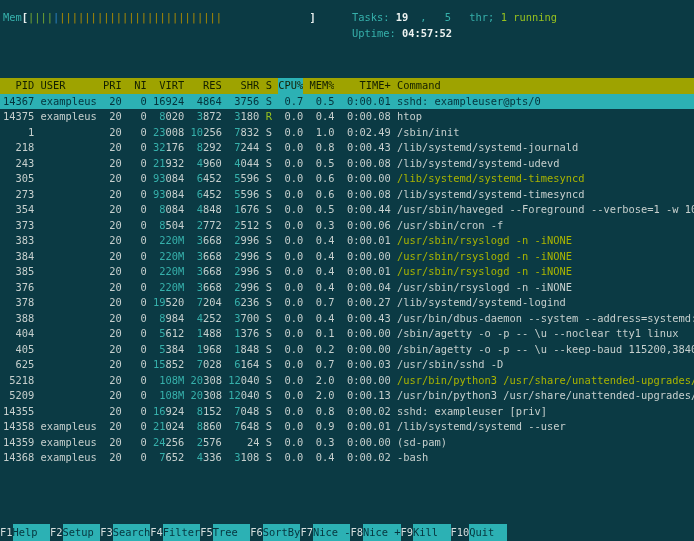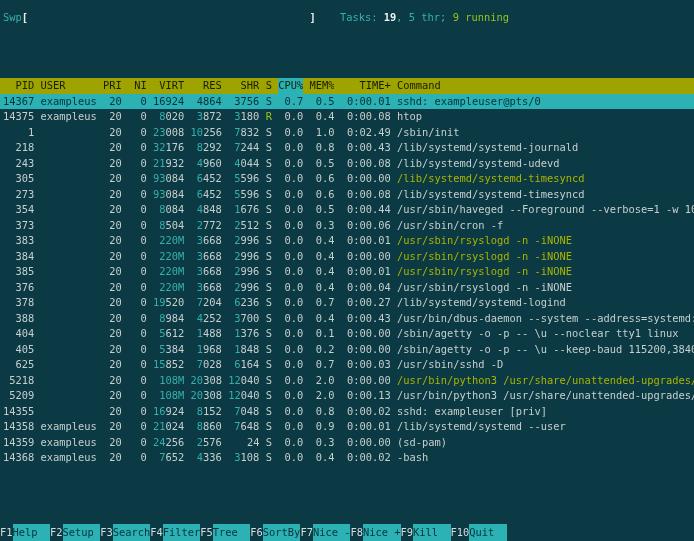--- a/index.html
+++ b/index.html
@@ -27,34 +27,35 @@
   .cell.r { text-align:right; }
   .cell.cmd { margin-right:0; }
   .row.selected { background:#2cb1b4; }
   .row.selected span { color:#04333c !important; }
   .mem-hi { color:#36b0ab; }
   .state-running { color:#97c11f; }
   .cmd-thread { color:#a9b400; }
   #fkeys { position:absolute; top:524px; left:0; right:0; height:17px; line-height:17px; white-space:pre; overflow:hidden; }
   .fk-key { color:#d6dedd; }
   .fk-label { background:#2cb1b4; color:#06353e; display:inline-block; line-height:17px; white-space:pre; }
-  .c-cyan { color:#36b0ab; }
+  .c-cyan { color:#36b0ab;margin-left:12px; }
   .c-bold { color:#edf2f0; font-weight:bold; }
   .c-fg { color:#c6cfcd; }
   .c-green { color:#97c11f; }
 </style>
 </head>
 <body>
 
 <div id="top">
   <div id="meters">
-    <div class="line"><span class="meter-label">Swp</span><span class="bracket">[</span><span class="bar" id="bar-swp"></span><span class="bracket">]</span></div>
+    <div class="line"><span class="meter-label">Mem</span><span class="bracket">[</span><span class="bar" id="bar-mem"><span style="color: rgb(120, 168, 49);">||||</span><span style="color: rgb(46, 131, 198);">|</span><span style="color: rgb(176, 141, 0);">||||||||||||||||||||||||||</span></span><span class="bracket">]</span></div>
   </div>
   <div id="info">
-    <div class="line" id="info-tasks"><span class="c-cyan">Tasks: </span><span class="c-bold">19</span><span class="c-cyan">, </span><span class="c-cyan">5</span><span class="c-cyan"> thr; </span><span class="c-green">9 running</span></div>
+    <div class="line" id="info-tasks"><span class="c-cyan">Tasks: </span><span class="c-bold">19</span><span class="c-cyan">, </span><span class="c-cyan">5</span><span class="c-cyan"> thr; </span><span class="c-green">1 running</span></div>
+    <div class="line" id="info-uptime"><span class="c-cyan">Uptime: </span><span class="c-bold">04:57:52</span></div>
   </div>
 </div>
 
 <div id="table">
   <div id="thead"><span class="cell r" style="width: 5ch;">PID</span><span class="cell" style="width: 9ch;">USER</span><span class="cell r" style="width: 3ch;">PRI</span><span class="cell r" style="width: 3ch;">NI</span><span class="cell r" style="width: 5ch;">VIRT</span><span class="cell r" style="width: 5ch;">RES</span><span class="cell r" style="width: 5ch;">SHR</span><span class="cell" style="width: 1ch;">S</span><span class="cell r sorted" style="width: 4ch;">CPU%</span><span class="cell r" style="width: 4ch;">MEM%</span><span class="cell r" style="width: 8ch;">TIME+</span><span class="cell cmd">Command</span></div>
   <div id="tbody">
       <div class="row selected"><span class="cell r" style="width: 5ch;">14367</span><span class="cell" style="width: 9ch;">exampleus</span><span class="cell r" style="width: 3ch;">20</span><span class="cell r" style="width: 3ch;">0</span><span class="cell r" style="width: 5ch;"><span class="mem-hi">16</span><span>924</span></span><span class="cell r" style="width: 5ch;"><span class="mem-hi">4</span><span>864</span></span><span class="cell r" style="width: 5ch;"><span class="mem-hi">3</span><span>756</span></span><span class="cell" style="width: 1ch;"><span>S</span></span><span class="cell r" style="width: 4ch;">0.7</span><span class="cell r" style="width: 4ch;">0.5</span><span class="cell r" style="width: 8ch;">0:00.01</span><span class="cell cmd"><span>sshd: exampleuser@pts/0</span></span></div>
       <div class="row"><span class="cell r" style="width: 5ch;">14375</span><span class="cell" style="width: 9ch;">exampleus</span><span class="cell r" style="width: 3ch;">20</span><span class="cell r" style="width: 3ch;">0</span><span class="cell r" style="width: 5ch;"><span class="mem-hi">8</span><span>020</span></span><span class="cell r" style="width: 5ch;"><span class="mem-hi">3</span><span>872</span></span><span class="cell r" style="width: 5ch;"><span class="mem-hi">3</span><span>180</span></span><span class="cell" style="width: 1ch;"><span class="state-running">R</span></span><span class="cell r" style="width: 4ch;">0.0</span><span class="cell r" style="width: 4ch;">0.4</span><span class="cell r" style="width: 8ch;">0:00.08</span><span class="cell cmd"><span>htop</span></span></div>
       <div class="row"><span class="cell r" style="width: 5ch;">1</span><span class="cell" style="width: 9ch;"></span><span class="cell r" style="width: 3ch;">20</span><span class="cell r" style="width: 3ch;">0</span><span class="cell r" style="width: 5ch;"><span class="mem-hi">23</span><span>008</span></span><span class="cell r" style="width: 5ch;"><span class="mem-hi">10</span><span>256</span></span><span class="cell r" style="width: 5ch;"><span class="mem-hi">7</span><span>832</span></span><span class="cell" style="width: 1ch;"><span>S</span></span><span class="cell r" style="width: 4ch;">0.0</span><span class="cell r" style="width: 4ch;">1.0</span><span class="cell r" style="width: 8ch;">0:02.49</span><span class="cell cmd"><span>/sbin/init</span></span></div>
       <div class="row"><span class="cell r" style="width: 5ch;">218</span><span class="cell" style="width: 9ch;"></span><span class="cell r" style="width: 3ch;">20</span><span class="cell r" style="width: 3ch;">0</span><span class="cell r" style="width: 5ch;"><span class="mem-hi">32</span><span>176</span></span><span class="cell r" style="width: 5ch;"><span class="mem-hi">8</span><span>292</span></span><span class="cell r" style="width: 5ch;"><span class="mem-hi">7</span><span>244</span></span><span class="cell" style="width: 1ch;"><span>S</span></span><span class="cell r" style="width: 4ch;">0.0</span><span class="cell r" style="width: 4ch;">0.8</span><span class="cell r" style="width: 8ch;">0:00.43</span><span class="cell cmd"><span>/lib/systemd/systemd-journald</span></span></div>

